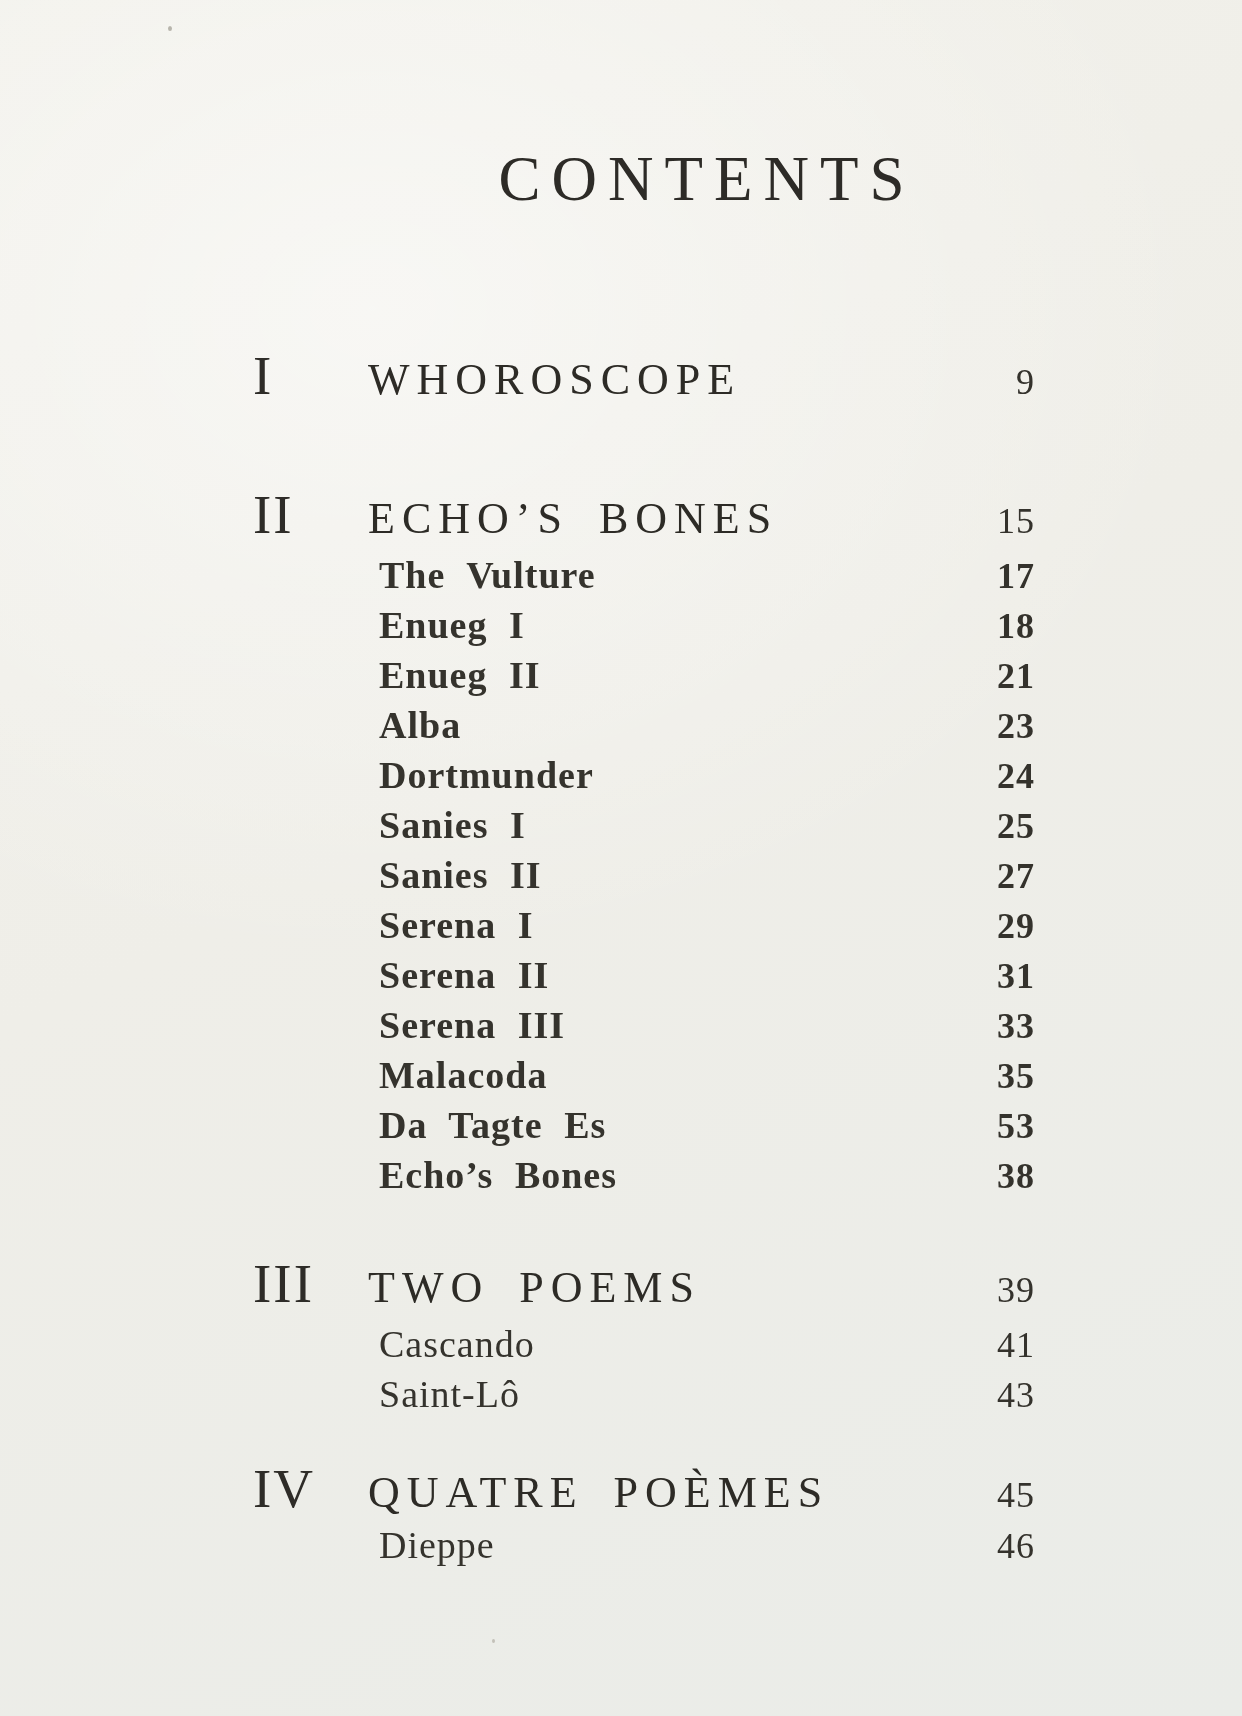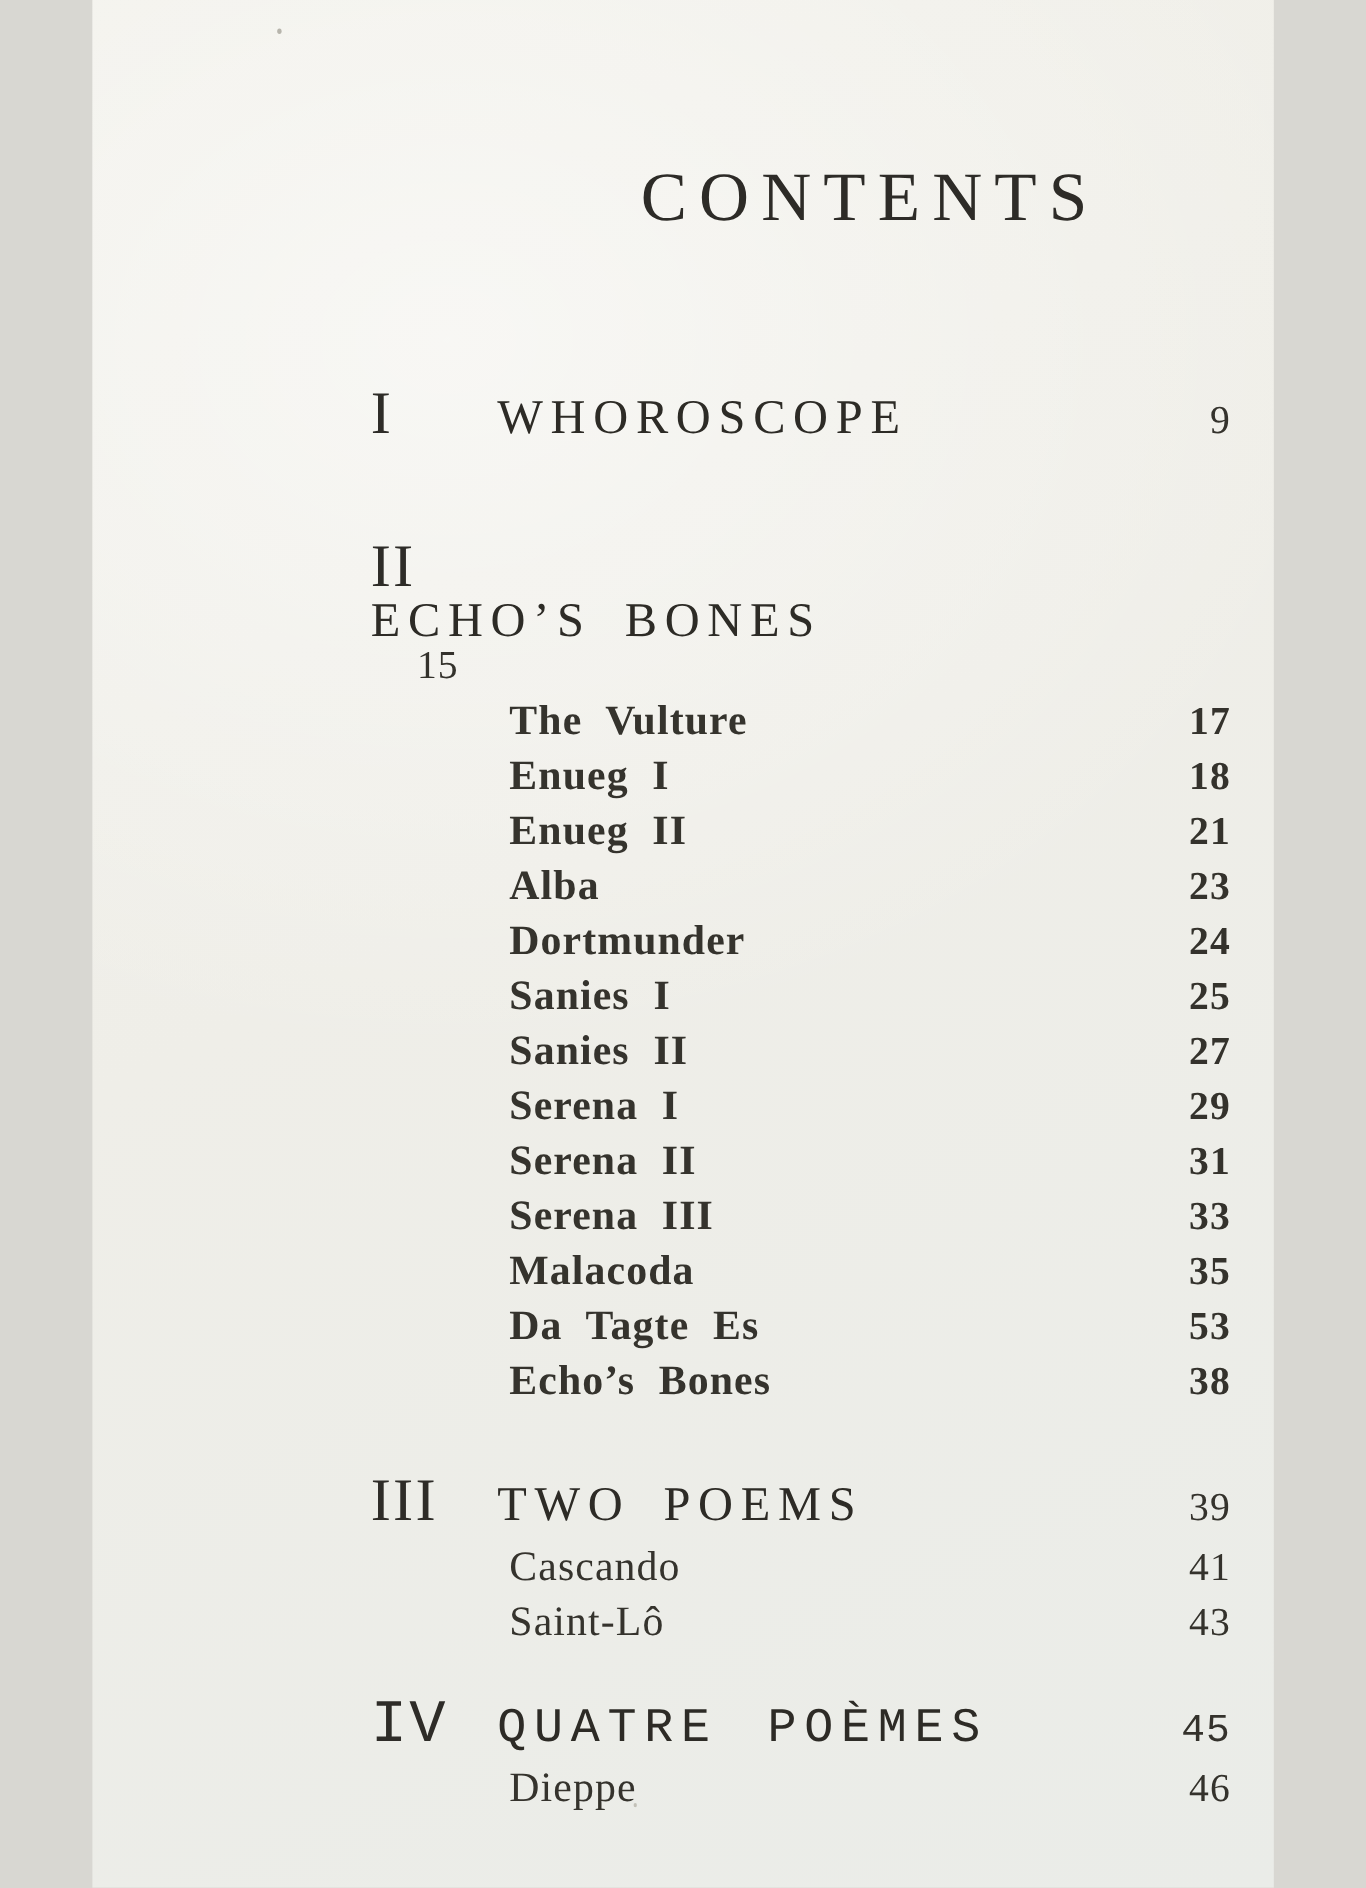--- a/index.html
+++ b/index.html
@@ -2,21 +2,21 @@
 <html><head>
 <meta charset="utf-8">
 <style>
   html, body { margin: 0; padding: 0; }
   body {
     background: #d8d7d2;
     font-family: "Liberation Serif", serif;
   }
   .page {
     position: relative;
-    width: 1074px;
+    width: 1242px;
     height: 1716px;
     margin: 0 auto;
     overflow: hidden;
     background:
       radial-gradient(ellipse 1400px 1100px at 30% 18%, rgba(255,255,255,0.50), rgba(255,255,255,0) 60%),
       linear-gradient(155deg, #f2f1eb 0%, #efeee8 45%, #eaece8 100%);
     color: #34322d;
   }
   .page-title {
     position: absolute;
@@ -71,25 +71,25 @@
   .pg {
     flex: none;
     width: 80px;
     text-align: right;
     font-size: 36px;
     letter-spacing: 1px;
     color: #34322c;
   }
   
   .sec1   { margin-top: 348px; }
-  .sec2   { margin-top: 84px; flex-direction: column; }
+  .sec2   { margin-top: 84px; }
   .items2 { margin-top: 14px; font-weight: bold; }
   .sec3   { margin-top: 50px; }
   .items3 { margin-top: 14px; }
-  .sec4   { margin-top: 36px; font-family: Liberation Mono, monospace; }
+  .sec4   { margin-top: 36px; }
   .items4 { margin-top: 10px; }
 
   .speck {
     position: absolute;
     border-radius: 50%;
   }
   .speck-top    { left: 168px; top: 26px;  width: 4px; height: 5px; background: #b7b5ac; }
   .speck-bottom { left: 492px; top: 1639px; width: 3px; height: 4px; background: #c3c1b8; }
 </style>
 </head>

